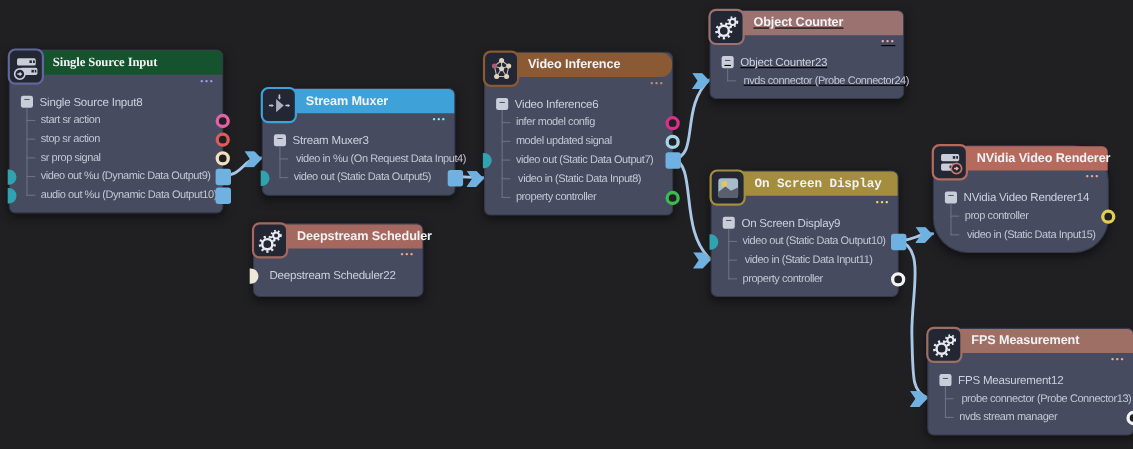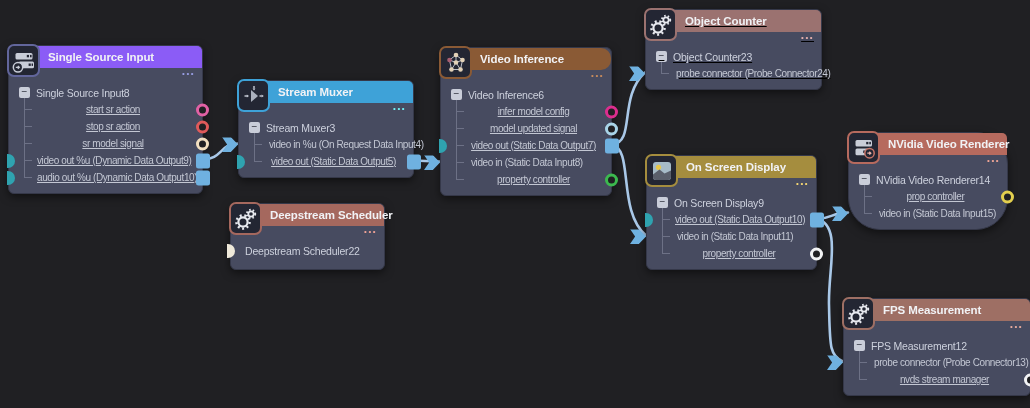--- a/index.html
+++ b/index.html
@@ -45,21 +45,21 @@
   .ports::before{
     content:'';position:absolute;left:15px;top:-3px;bottom:15.5px;width:1px;background:#6d7186;
   }
   .port-row{position:relative;height:17px;line-height:17px;white-space:nowrap;}
   .port-row::before{
     content:'';position:absolute;left:15px;top:8px;width:8px;height:1px;background:#6d7186;
   }
   .port-row .plabel{
     color:#c3c7d3;font-size:10px;letter-spacing:-0.4px;display:block;
   }
-  .port-row.r .plabel{text-align:center;padding:0 13px 0 28px;text-decoration:underline;}
+  .port-row.r .plabel{text-align:left;padding:0 13px 0 28px;}
   .port-row.l .plabel{text-align:left;padding-left:30px;}
   .port{position:absolute;top:50%;transform:translateY(-50%);cursor:crosshair;}
   .ring{width:13px;height:13px;border:3px solid #fff;border-radius:50%;right:-7px;background:#202023;}
   .sq{width:14px;height:15px;background:#6fb1e0;border-radius:2.5px;right:-8px;}
   .arrow{
     width:16px;height:15px;background:#6fb1e0;left:-17px;
     clip-path:polygon(0 0,55% 0,100% 50%,55% 100%,0 100%,32% 50%);
   }
   .bump{width:8px;height:14px;background:#2fa3b0;border-radius:0 8px 8px 0;left:-2px;}
   .bump.cream{background:#efe9da;left:-4px;position:absolute;}
@@ -84,39 +84,39 @@
         <rect x="3.5" y="4" width="17" height="6.6" rx="1.5" fill="#c9cdd8"></rect>
         <rect x="14.8" y="5.9" width="2.2" height="2.4" fill="#232633"></rect>
           <rect x="18" y="5.9" width="1.6" height="2.4" fill="#232633"></rect>
         <rect x="6.5" y="12.6" width="15.5" height="6.6" rx="1.5" fill="#c9cdd8"></rect>
         <rect x="16.6" y="14.5" width="2.2" height="2.4" fill="#232633"></rect>
           <rect x="19.6" y="14.5" width="1.4" height="2.4" fill="#232633"></rect>
         <circle cx="6" cy="18.3" r="4.7" fill="#232633" stroke="#c9cdd8" stroke-width="1.5"></circle>
         <path d="M3.8 18.3 h3.3 M5.8 16.9 L7.3 18.3 L5.8 19.7" stroke="#c9cdd8" stroke-width="1.3" fill="none"></path>
       </svg>
     </div>
-    <div class="node-header" style="background: #8b5cf6;">
+    <div class="node-header" style="background: #14532d; font-family: Liberation Serif, serif;">
       <span class="node-title">Single Source Input</span>
     </div>
     <div class="menu-dots" style="color: rgb(98, 102, 156);">•••</div>
     <div class="name-row">
       <span class="collapse">−</span>
       <span class="inst">Single Source Input8</span>
     </div>
     <div class="ports">
       <div class="port-row r">
         <span class="plabel">start sr action</span>
         <span class="port ring" style="border-color: rgb(225, 97, 165);"></span>
       </div>
       <div class="port-row r">
         <span class="plabel">stop sr action</span>
         <span class="port ring" style="border-color: rgb(224, 90, 90);"></span>
       </div>
       <div class="port-row r">
-        <span class="plabel">sr model signal</span>
+        <span class="plabel">sr prop signal</span>
         <span class="port ring" style="border-color: rgb(242, 223, 192);"></span>
       </div>
       <div class="port-row r">
         <span class="port bump"></span>
         <span class="plabel">video out %u (Dynamic Data Output9)</span>
         <span class="port sq"></span>
       </div>
       <div class="port-row r">
         <span class="port bump"></span>
         <span class="plabel">audio out %u (Dynamic Data Output10)</span>
@@ -238,34 +238,34 @@
       <span class="node-title">Object Counter</span>
     </div>
     <div class="menu-dots" style="color: rgb(155, 114, 112);">•••</div>
     <div class="name-row">
       <span class="collapse">−</span>
       <span class="inst">Object Counter23</span>
     </div>
     <div class="ports">
       <div class="port-row l">
         <span class="port arrow"></span>
-        <span class="plabel">probe connector (Probe Connector24)</span>
+        <span class="plabel">nvds connector (Probe Connector24)</span>
       </div>
     </div>
   </div>
 
   <div class="node" style="left:646px;top:155px;width:171px;">
     <div class="icon-box" style="border-color: rgb(165, 141, 62);">
       <svg width="24" height="24" viewBox="0 0 24 24">
         <rect x="3" y="3" width="18" height="18" rx="3" fill="#a7bcc8"></rect>
         <circle cx="8.5" cy="8.3" r="2.6" fill="#e8c84a"></circle>
         <path d="M3 15.5 L9.5 10.5 L14.5 14.5 L21 11.5 L21 18 Q21 21 18 21 L6 21 Q3 21 3 18 Z" fill="#5a5f6b"></path>
       </svg>
     </div>
-    <div class="node-header" style="background: rgb(165, 141, 62);">
+    <div class="node-header" style="background: rgb(165, 141, 62); font-family: Liberation Mono, monospace;">
       <span class="node-title">On Screen Display</span>
     </div>
     <div class="menu-dots" style="color: rgb(165, 141, 62);">•••</div>
     <div class="name-row">
       <span class="collapse">−</span>
       <span class="inst">On Screen Display9</span>
     </div>
     <div class="ports">
       <div class="port-row r">
         <span class="port bump"></span>

